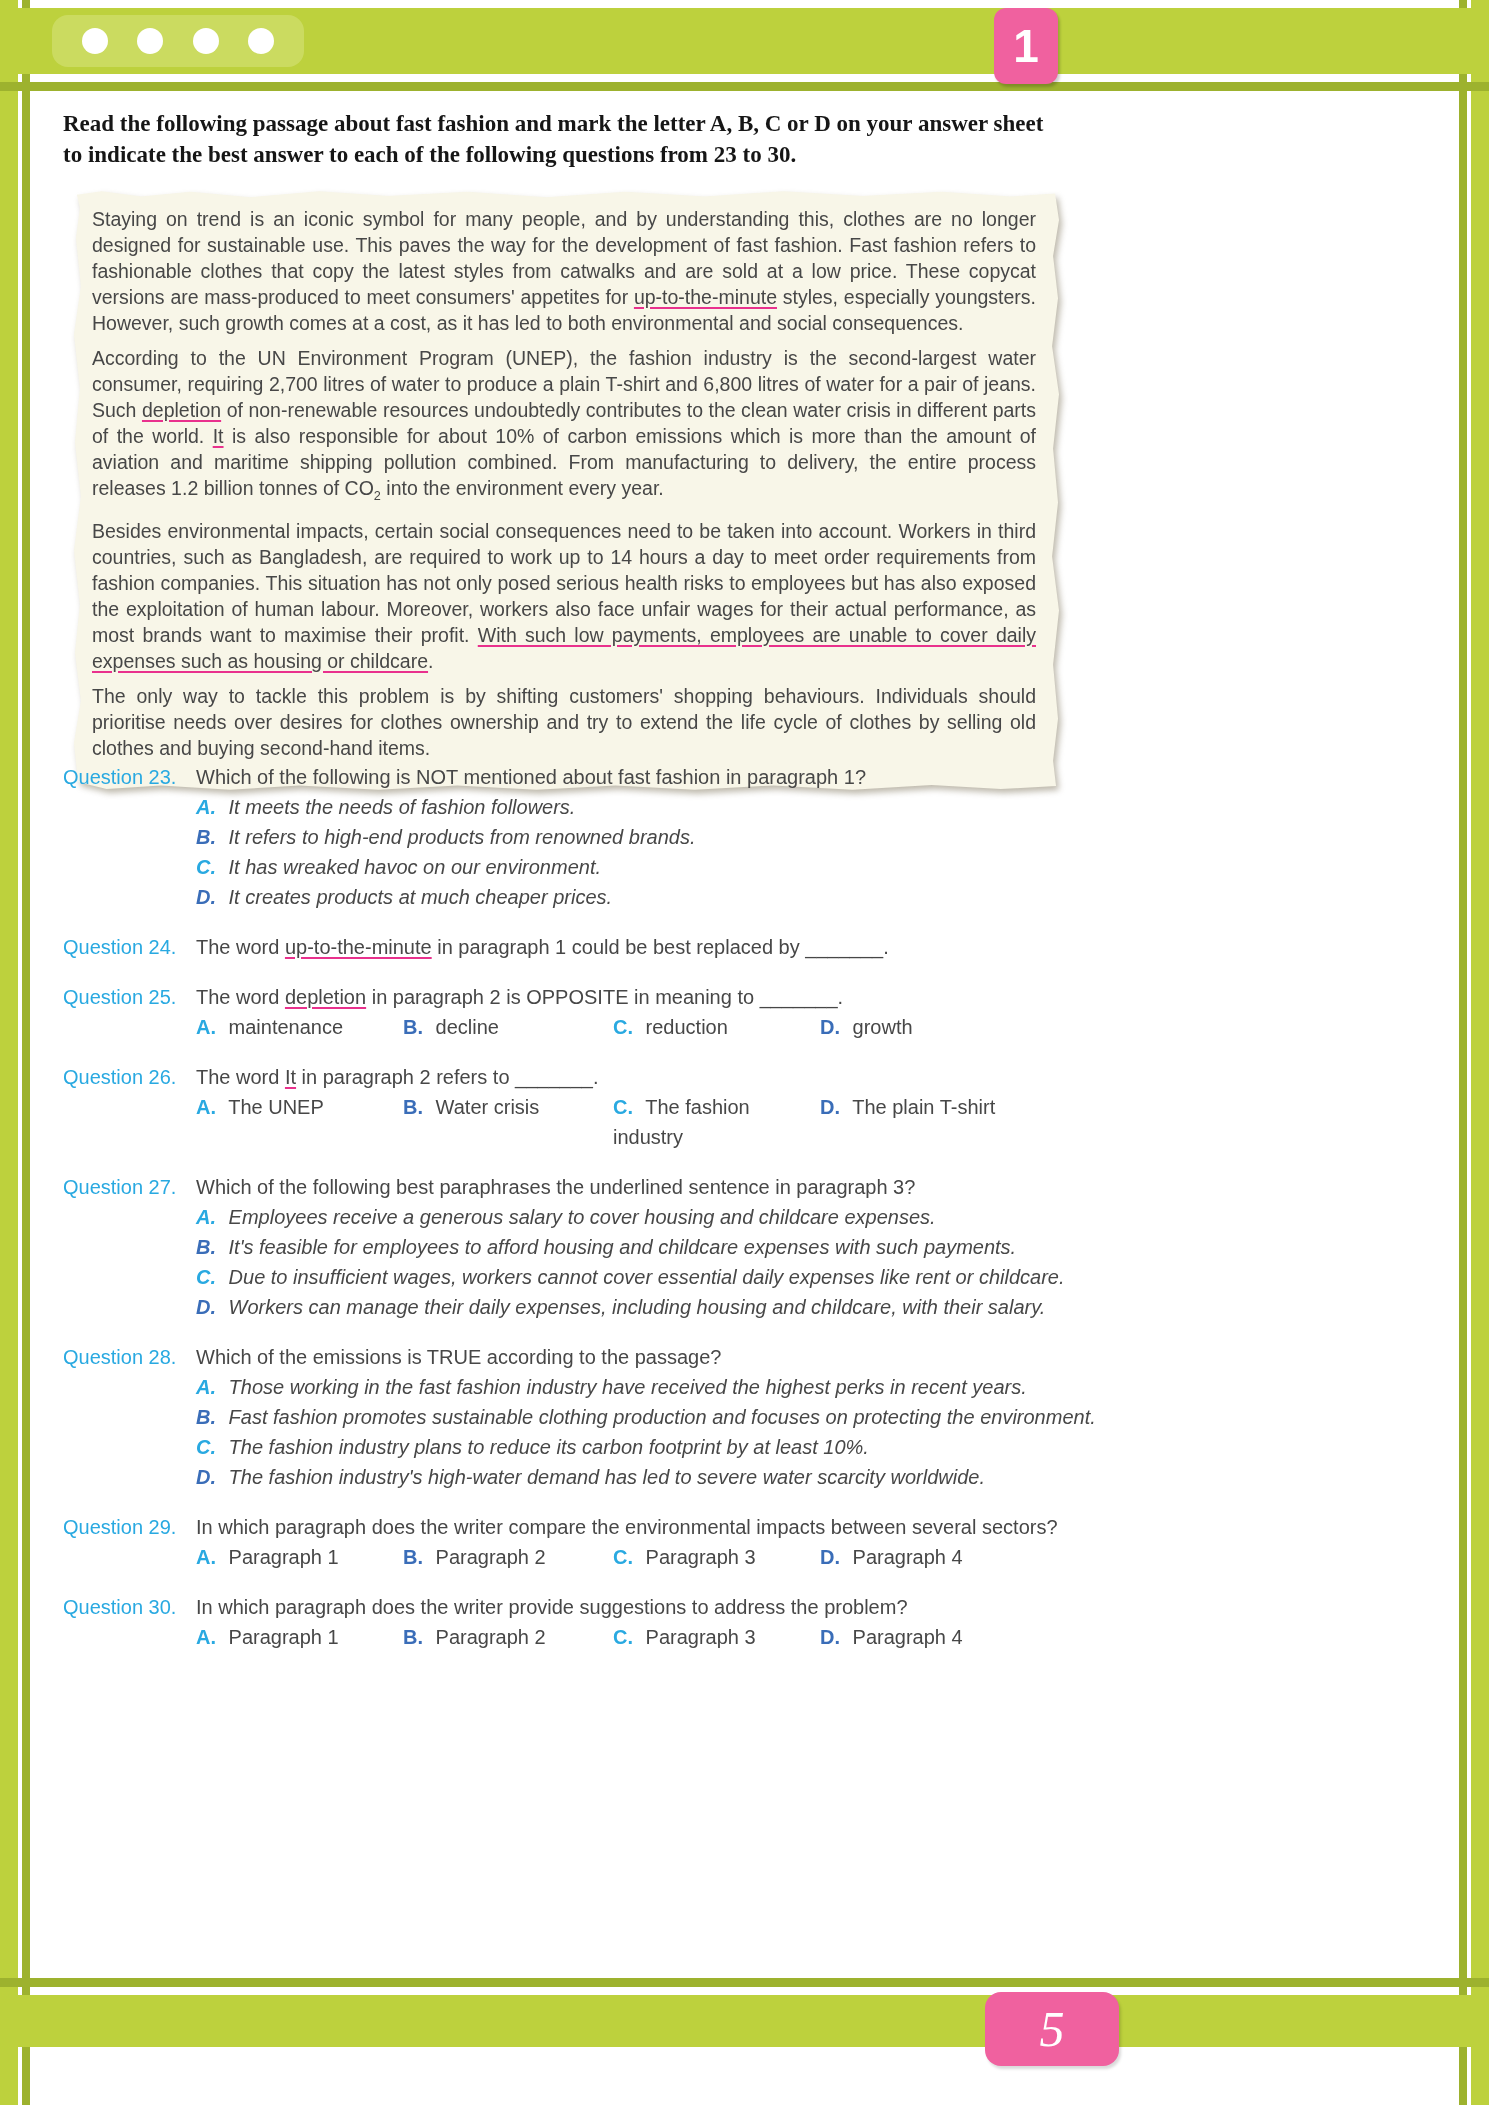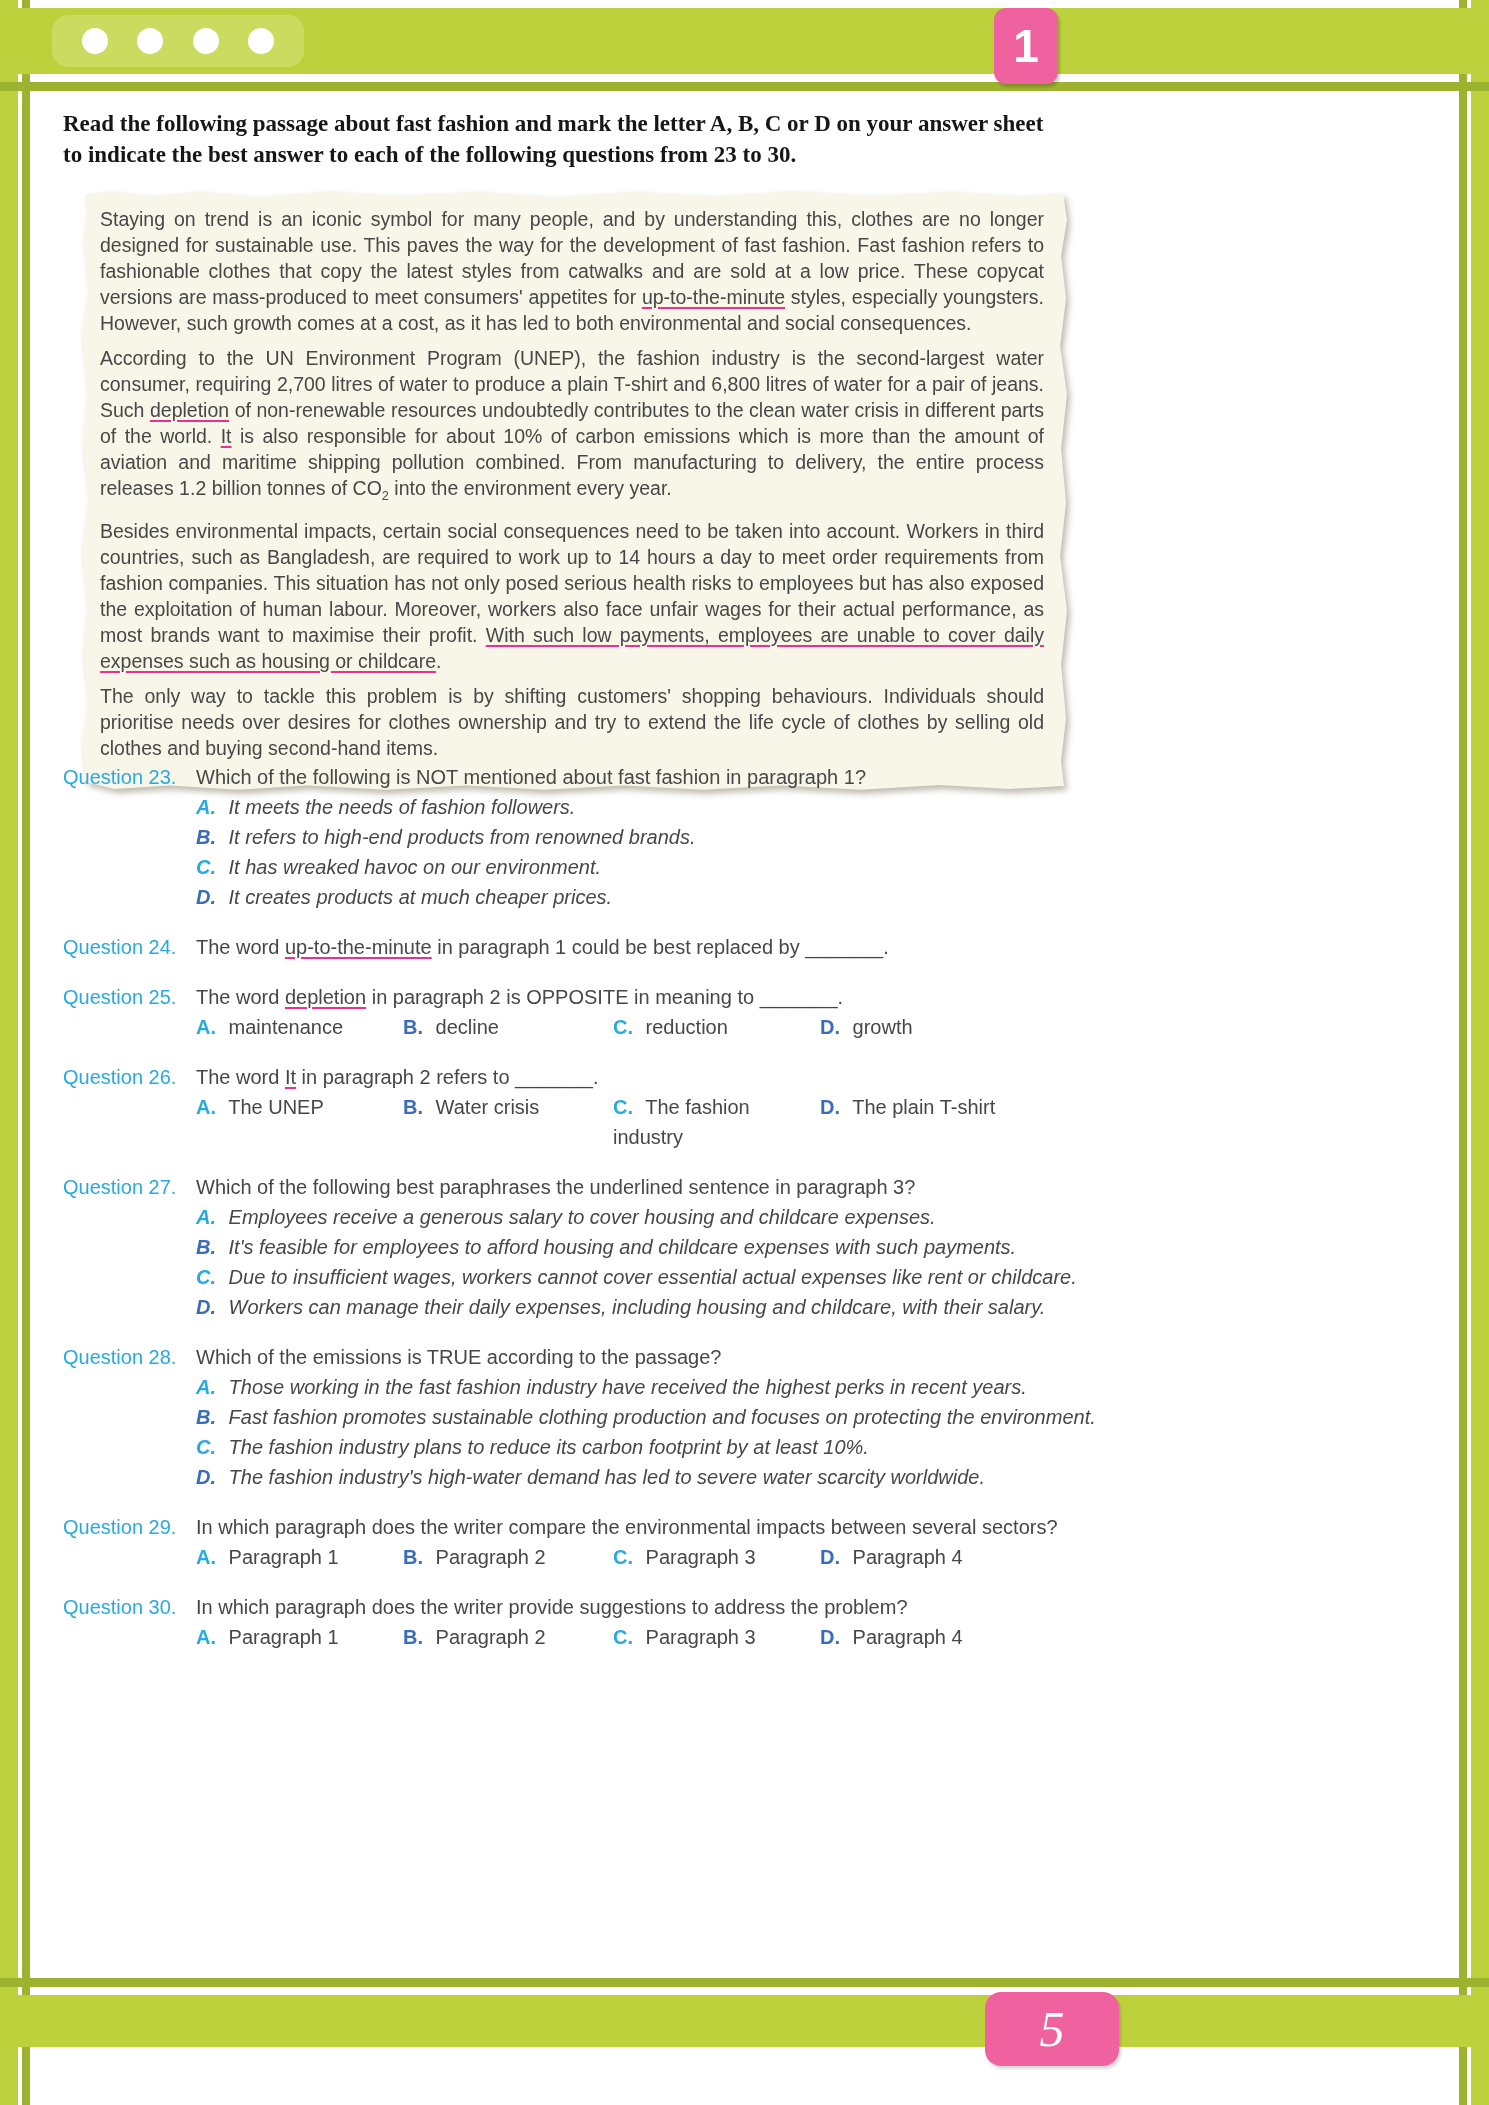--- a/index.html
+++ b/index.html
@@ -61,21 +61,21 @@
 
   
   .heading{
     position:absolute;left:63px;top:108px;width:1005px;margin:0;
     font-family:"Liberation Serif","DejaVu Serif",serif;
     font-weight:700;font-size:23px;line-height:31px;color:var(--heading-ink);
   }
 
   
   .passage-wrap{
-    position:absolute;left:80px;top:190px;width:988px;
+    position:absolute;left:72px;top:190px;width:988px;
     filter:drop-shadow(3px 4px 3px rgba(110,100,70,.45));
   }
   .passage{
     background:var(--cream);
     padding:16px 24px 18px 20px;
     clip-path:polygon(
       0.5% 0.8%, 3% 0.2%, 7% 1.1%, 12% 0.3%, 18% 1.2%, 25% 0.2%, 32% 1%, 40% 0.3%,
       48% 1.2%, 56% 0.3%, 64% 1.1%, 72% 0.2%, 80% 1%, 88% 0.3%, 95% 1.1%, 99.5% 0.6%,
       99.9% 5%, 99.3% 11%, 99.8% 18%, 99.2% 26%, 99.9% 34%, 99.3% 43%, 99.8% 52%,
       99.2% 61%, 99.9% 70%, 99.3% 79%, 99.8% 88%, 99.3% 95%,
@@ -195,21 +195,21 @@
       </div>
     </div>
 
     <div class="question">
       <div class="q-label">Question 27.</div>
       <div class="q-body">
         <div class="q-prompt"><span>Which of the following best paraphrases the underlined sentence in paragraph 3?</span></div>
         <div class="q-options options-stacked">
             <div class="option"><span class="opt-letter cyan">A.</span> <span class="opt-text">Employees receive a generous salary to cover housing and childcare expenses.</span></div>
             <div class="option"><span class="opt-letter blue">B.</span> <span class="opt-text">It's feasible for employees to afford housing and childcare expenses with such payments.</span></div>
-            <div class="option"><span class="opt-letter cyan">C.</span> <span class="opt-text">Due to insufficient wages, workers cannot cover essential actual expenses like rent or childcare.</span></div>
+            <div class="option"><span class="opt-letter cyan">C.</span> <span class="opt-text">Due to insufficient wages, workers cannot cover essential daily expenses like rent or childcare.</span></div>
             <div class="option"><span class="opt-letter blue">D.</span> <span class="opt-text">Workers can manage their daily expenses, including housing and childcare, with their salary.</span></div>
           </div>
       </div>
     </div>
 
     <div class="question">
       <div class="q-label">Question 28.</div>
       <div class="q-body">
         <div class="q-prompt"><span>Which of the emissions is TRUE according to the passage?</span></div>
         <div class="q-options options-stacked">

